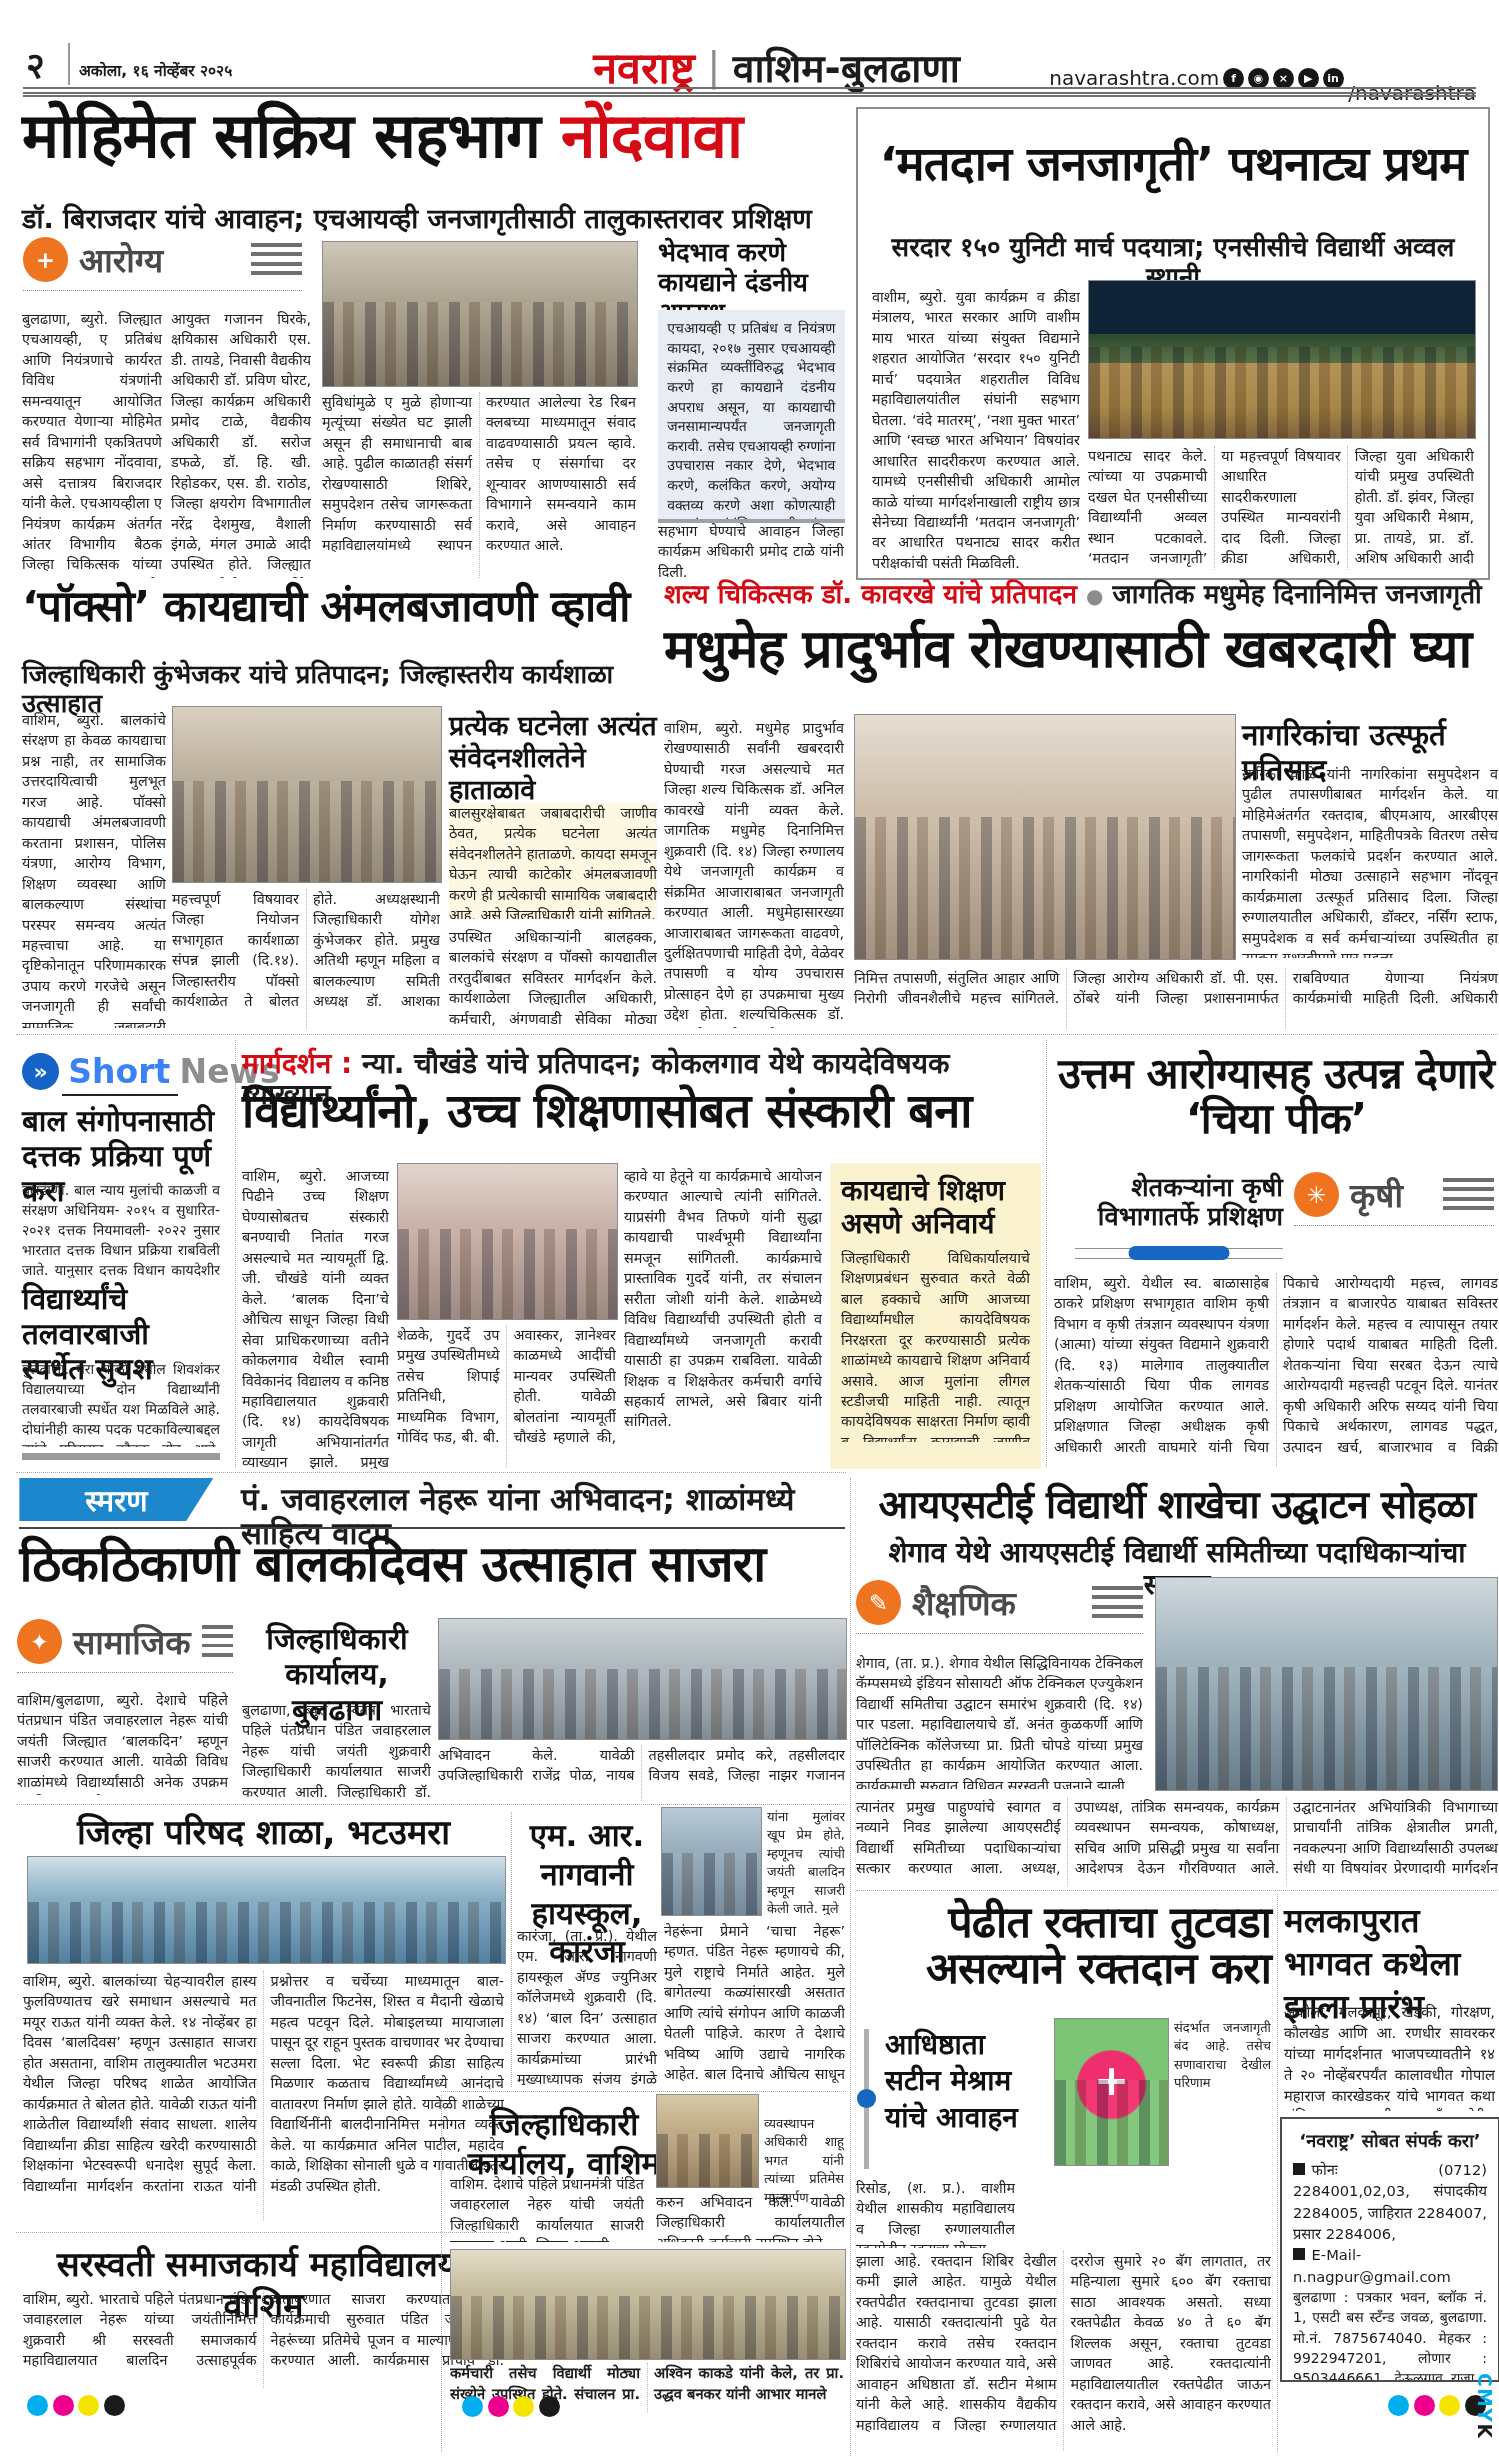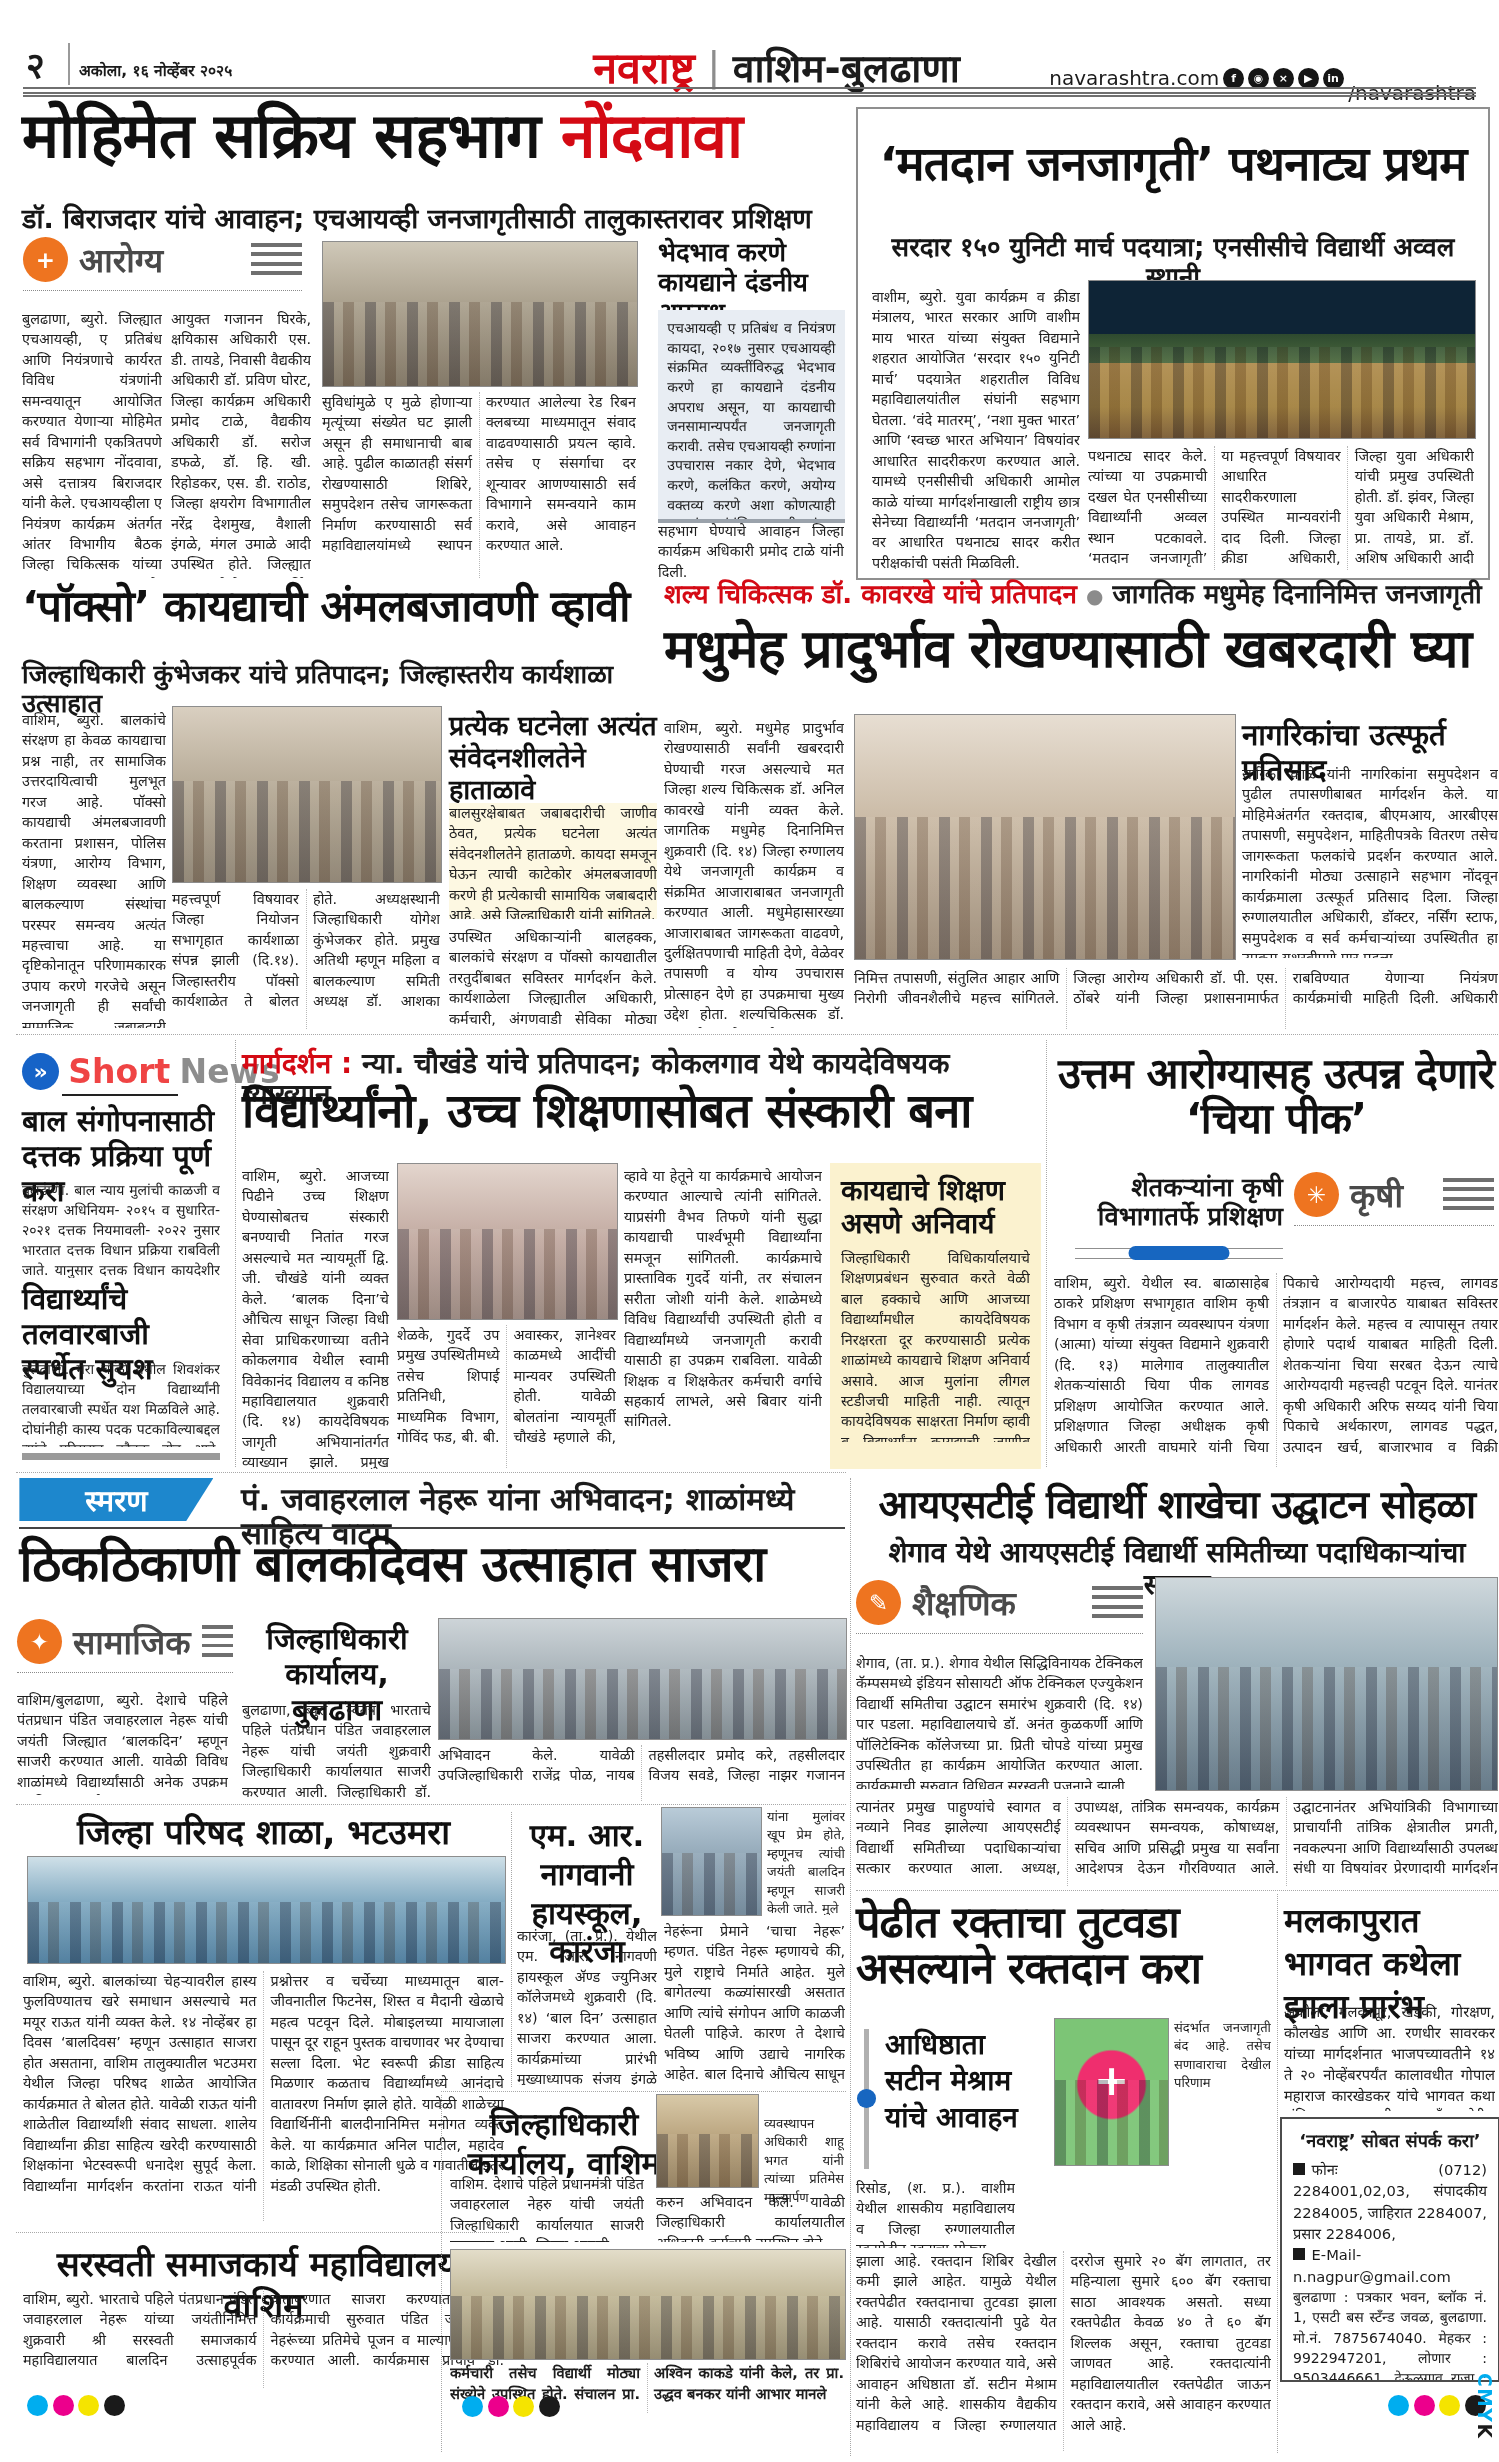--- a/index.html
+++ b/index.html
@@ -111,21 +111,21 @@
   <div class="abs body" style="left:664px;top:718px;width:180px;height:310px;">वाशिम, ब्युरो. मधुमेह प्रादुर्भाव रोखण्यासाठी सर्वांनी खबरदारी घेण्याची गरज असल्याचे मत जिल्हा शल्य चिकित्सक डॉ. अनिल कावरखे यांनी व्यक्त केले. जागतिक मधुमेह दिनानिमित्त शुक्रवारी (दि. १४) जिल्हा रुग्णालय येथे जनजागृती कार्यक्रम व संक्रमित आजाराबाबत जनजागृती करण्यात आली. मधुमेहासारख्या आजाराबाबत जागरूकता वाढवणे, दुर्लक्षितपणाची माहिती देणे, वेळेवर तपासणी व योग्य उपचारास प्रोत्साहन देणे हा उपक्रमाचा मुख्य उद्देश होता. शल्यचिकित्सक डॉ. कावरखे यांनी मधुमेहाचा वाढता प्रादुर्भाव रोखण्यासाठी नियमित तपासणी, संतुलित आहार आणि नियमित व्यायामाचे महत्त्व सांगितले.</div>
   <div class="abs photo" style="left:854px;top:714px;width:380px;height:244px;background:linear-gradient(180deg,#e7ded2 0%,#c9b9a4 45%,#9b8a76 100%);"></div>
   <div class="abs boxtitle" style="left:1242px;top:718px;width:256px;font-size:29.5px;">नागरिकांचा उत्स्फूर्त प्रतिसाद</div>
   <div class="abs body" style="left:1242px;top:764px;width:256px;height:194px;">सारिका काळे यांनी नागरिकांना समुपदेशन व पुढील तपासणीबाबत मार्गदर्शन केले. या मोहिमेअंतर्गत रक्तदाब, बीएमआय, आरबीएस तपासणी, समुपदेशन, माहितीपत्रके वितरण तसेच जागरूकता फलकांचे प्रदर्शन करण्यात आले. नागरिकांनी मोठ्या उत्साहाने सहभाग नोंदवून कार्यक्रमाला उत्स्फूर्त प्रतिसाद दिला. जिल्हा रुग्णालयातील अधिकारी, डॉक्टर, नर्सिंग स्टाफ, समुपदेशक व सर्व कर्मचाऱ्यांच्या उपस्थितीत हा उपक्रम यशस्वीपणे पार पडला.</div>
   <div class="abs body cols3" style="left:854px;top:968px;width:644px;height:61px;">निमित्त तपासणी, संतुलित आहार आणि निरोगी जीवनशैलीचे महत्त्व सांगितले. जिल्हा आरोग्य अधिकारी डॉ. पी. एस. ठोंबरे यांनी जिल्हा प्रशासनामार्फत राबविण्यात येणाऱ्या नियंत्रण कार्यक्रमांची माहिती दिली. अधिकारी डॉ. पराग राठोड यांनी रुग्णालयात उपलब्ध असलेल्या वैद्यकीय सुविधांची माहिती दिली. वैद्यकीय अधिकारी डॉ. सुहास विश्वंभर यांनी निरोगी जीवनशैलीबाबत जनजागृती केली. जिल्हा कार्यक्रम समन्वयक व जिल्हा आरोग्य यंत्रणेतील कर्मचाऱ्यांनी जनजागृतीपर फलकांचे वाचन केले.</div>
 
   <div class="abs hsep" style="left:15.5px;top:1034px;width:1484px;"></div>
   <div class="abs vsep" style="left:235px;top:1040px;height:427px;"></div>
   <div class="abs" style="left:22px;top:1052px;display:flex;align-items:center;gap:9.3px;">
     <span style="width:37px;height:37px;border-radius:50%;background:#1663c7;color:#fff;display:flex;align-items:center;justify-content:center;font-size:22px;font-weight:800;">»</span>
-    <span style="font-size:33px;font-weight:800;color:#ef4444;">Short</span>
+    <span style="font-size:33px;font-weight:800;color:#3b82f6;">Short</span>
     <span style="font-size:33px;font-weight:800;color:#8d8d8d;">News</span>
   </div>
   <div class="abs" style="left:62px;top:1094px;width:116px;height:2.3px;background:#222;"></div>
   <div class="abs boxtitle" style="left:22px;top:1104px;width:198px;font-size:29.5px;">बाल संगोपनासाठी दत्तक प्रक्रिया पूर्ण करा</div>
   <div class="abs body" style="left:22px;top:1181px;width:198px;height:97px;font-size:14px;">बुलढाणा. बाल न्याय मुलांची काळजी व संरक्षण अधिनियम- २०१५ व सुधारित- २०२१ दत्तक नियमावली- २०२२ नुसार भारतात दत्तक विधान प्रक्रिया राबविली जाते. यानुसार दत्तक विधान कायदेशीर प्रक्रिया पूर्ण करून भावी इच्छुक माता-पिता बालक दत्तक घेऊ शकतात, असे जिल्हा बाल संरक्षण अधिकारी यांनी प्रसिद्धीपत्रकाद्वारे कळविले आहे.</div>
   <div class="abs boxtitle" style="left:22px;top:1282px;width:198px;font-size:29.5px;">विद्यार्थ्यांचे तलवारबाजी स्पर्धेत सुयश</div>
   <div class="abs body" style="left:22px;top:1360px;width:198px;height:87px;font-size:14px;">बुलढाणा. मेरा चौकी येथील शिवशंकर विद्यालयाच्या दोन विद्यार्थ्यांनी तलवारबाजी स्पर्धेत यश मिळविले आहे. दोघांनीही कास्य पदक पटकाविल्याबद्दल त्यांचे परिसरात कौतूक होत आहे. नुकत्याच छत्रपती संभाजीनगर येथे झालेल्या राज्यस्तरीय स्पर्धेत सोहम पडघान व आयन खान करीम खान यांनी कास्य पदक पटकाविले.</div>
   <div class="abs" style="left:22px;top:1453px;width:198px;height:7px;background:#9a9a9a;"></div>
 
   <div class="abs kick" style="left:242px;top:1049px;width:799px;font-size:28px;">
@@ -212,21 +212,21 @@
   <div class="abs body" style="left:450px;top:2174px;width:194px;height:68px;">वाशिम. देशाचे पहिले प्रधानमंत्री पंडित जवाहरलाल नेहरु यांची जयंती जिल्हाधिकारी कार्यालयात साजरी करण्यात आली. जिल्हा आपत्ती</div>
   <div class="abs body" style="left:656px;top:2192px;width:189px;height:50px;">करुन अभिवादन केले. यावेळी जिल्हाधिकारी कार्यालयातील अधिकारी-कर्मचारी उपस्थित होते.</div>
   <div class="abs photo" style="left:450px;top:2249px;width:394px;height:109px;background:linear-gradient(180deg,#e3ddc9 0%,#c0b696 45%,#90866b 100%);"></div>
   <div class="abs body cols2" style="left:450px;top:2363px;width:394px;height:50px;font-size:14.7px;font-weight:bold;">कर्मचारी तसेच विद्यार्थी मोठ्या संख्येने उपस्थित होते. संचालन प्रा. अश्विन काकडे यांनी केले, तर प्रा. उद्धव बनकर यांनी आभार मानले</div>
   <div class="abs" style="left:462px;top:2396px;">
     <span class="dot dot-c"></span><span class="dot dot-m"></span><span class="dot dot-y"></span><span class="dot dot-k"></span>
   </div>
 
   <div class="abs hsep" style="left:856px;top:1890px;width:642px;"></div>
   <div class="abs vsep" style="left:1277px;top:1894px;height:559px;"></div>
-  <div class="abs hl" style="left:856px;top:1900px;width:415px;font-size:43px;text-align:left;">पेढीत रक्ताचा तुटवडा असल्याने रक्तदान करा</div>
+  <div class="abs hl" style="left:856px;top:1900px;width:415px;font-size:43px;text-align:right;">पेढीत रक्ताचा तुटवडा असल्याने रक्तदान करा</div>
   <div class="abs" style="left:864px;top:2029px;width:5.4px;height:140px;background:#b0b0b0;"></div>
   <div class="abs" style="left:857px;top:2089px;width:18.6px;height:18.6px;border-radius:50%;background:#1766c0;"></div>
   <div class="abs boxtitle" style="left:885px;top:2027px;width:159px;font-size:28px;line-height:1.3;">आधिष्ठाता सटीन मेश्राम यांचे आवाहन</div>
   <div class="abs photo" style="left:1054px;top:2018px;width:113px;height:146px;background:radial-gradient(circle at 50% 45%,#ef2e6e 0 34%,#7cc576 36% 100%);">
     <span style="position:absolute;left:50%;top:42%;transform:translate(-50%,-50%);color:#fff;font-size:42px;font-weight:800;">+</span>
   </div>
   <div class="abs body" style="left:1174px;top:2019px;width:97px;height:144px;font-size:13px;">संदर्भात जनजागृती बंद आहे. तसेच सणावाराचा देखील परिणाम</div>
   <div class="abs body" style="left:856px;top:2178px;width:159px;height:70px;">रिसोड, (श. प्र.). वाशीम येथील शासकीय महाविद्यालय व जिल्हा रुग्णालयातील रक्तपेढीत रक्ताचा मोठ्या</div>
   <div class="abs body cols2" style="left:856px;top:2251px;width:415px;height:200px;">झाला आहे. रक्तदान शिबिर देखील कमी झाले आहेत. यामुळे येथील रक्तपेढीत रक्तदानाचा तुटवडा झाला आहे. यासाठी रक्तदात्यांनी पुढे येत रक्तदान करावे तसेच रक्तदान शिबिरांचे आयोजन करण्यात यावे, असे आवाहन अधिष्ठाता डॉ. सटीन मेश्राम यांनी केले आहे. शासकीय वैद्यकीय महाविद्यालय व जिल्हा रुग्णालयात दररोज सुमारे २० बॅग लागतात, तर महिन्याला सुमारे ६०० बॅग रक्ताचा साठा आवश्यक असतो. सध्या रक्तपेढीत केवळ ४० ते ६० बॅग शिल्लक असून, रक्ताचा तुटवडा जाणवत आहे. रक्तदात्यांनी महाविद्यालयातील रक्तपेढीत जाऊन रक्तदान करावे, असे आवाहन करण्यात आले आहे.</div>
 

